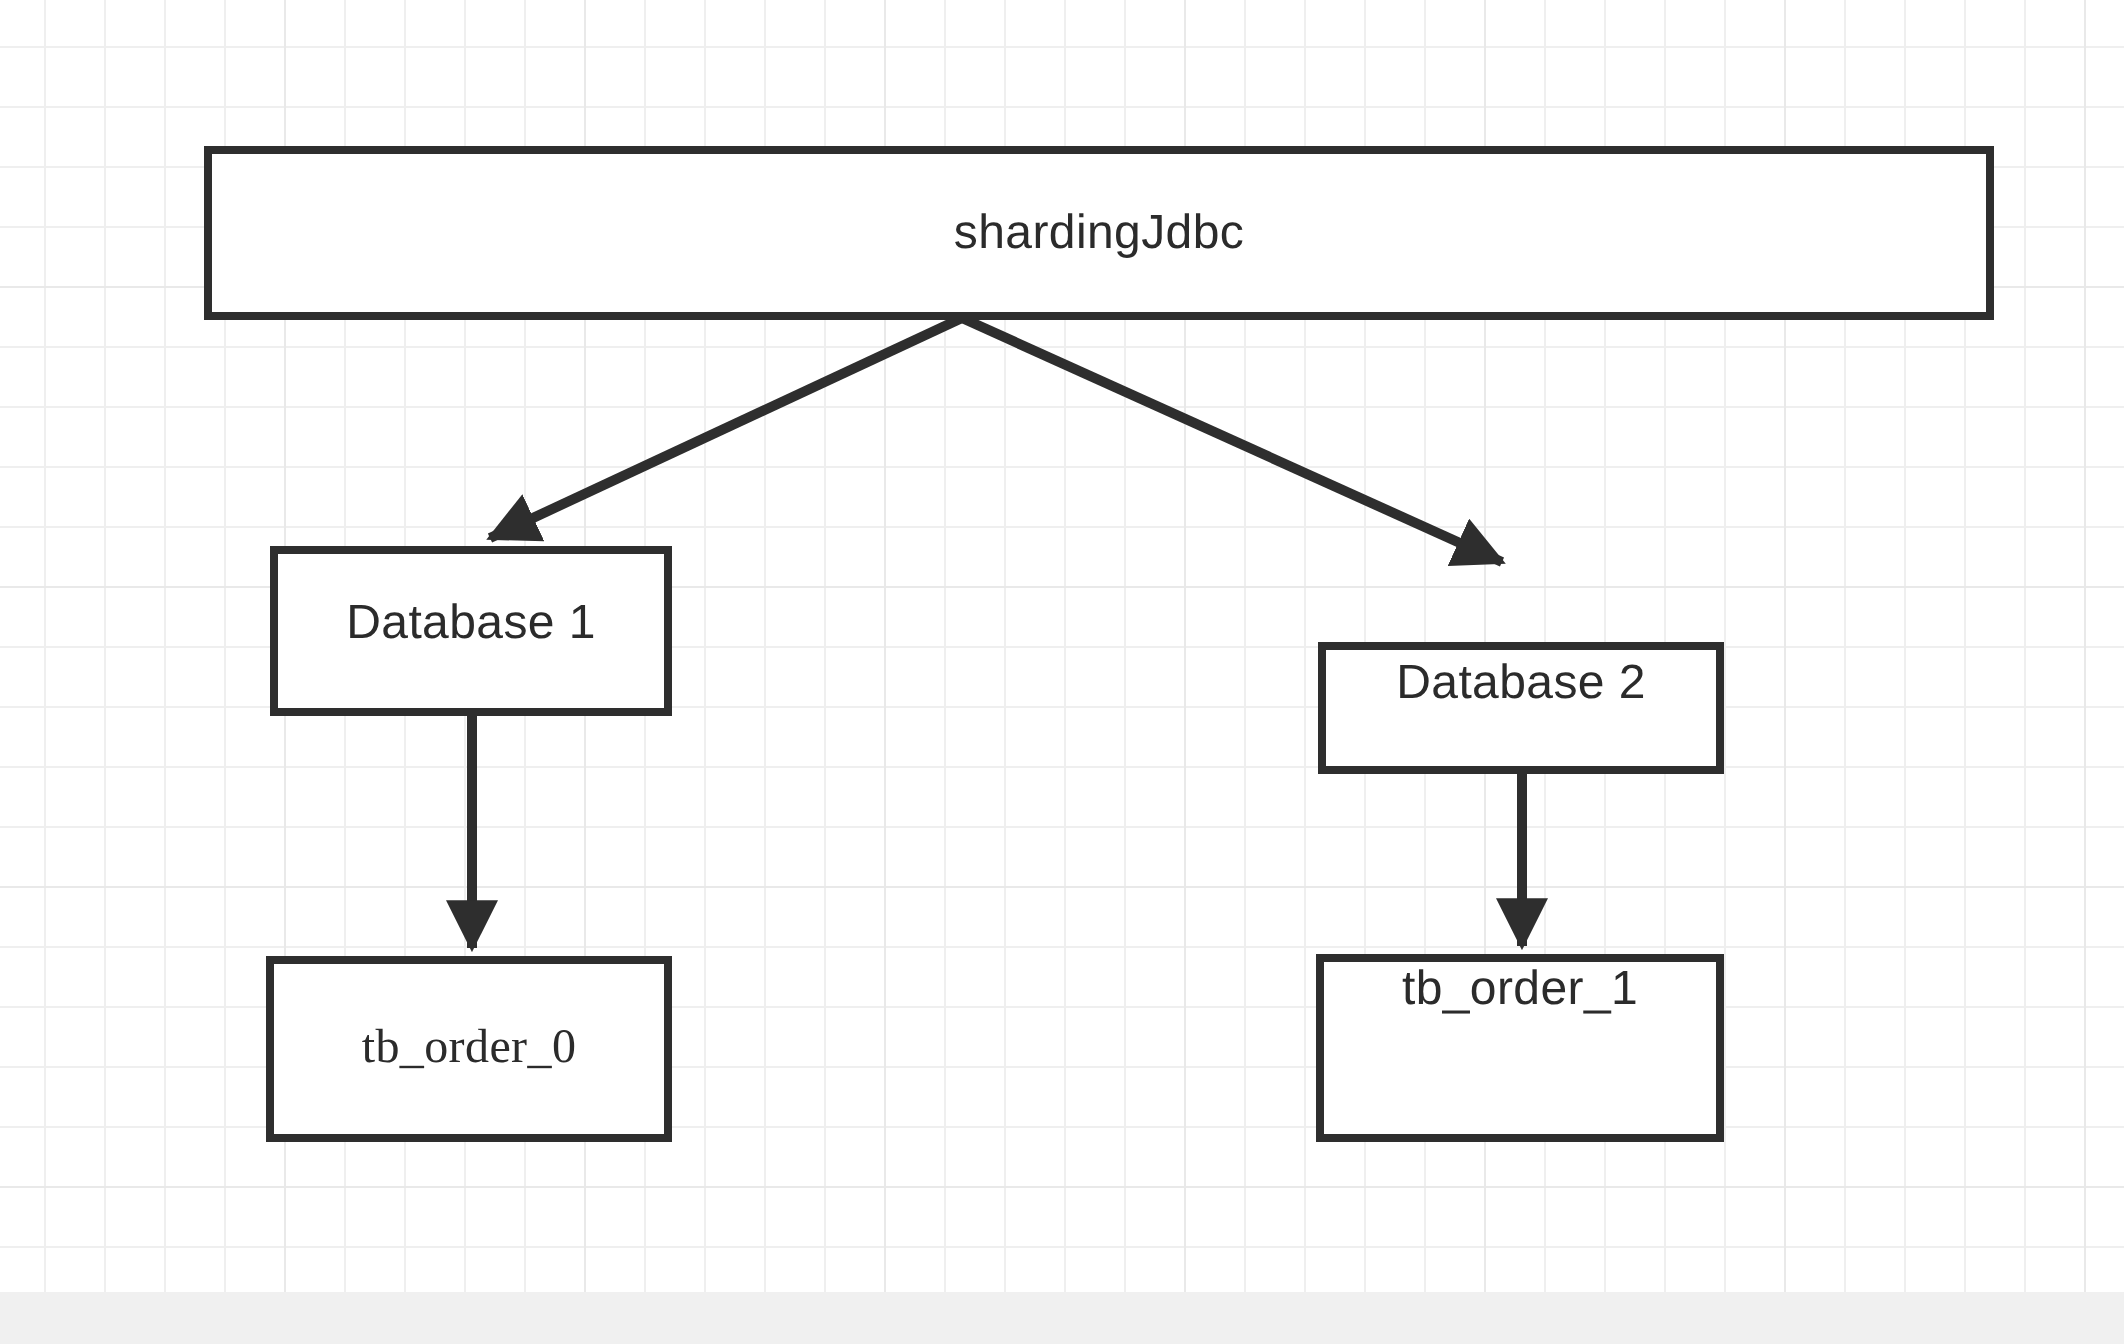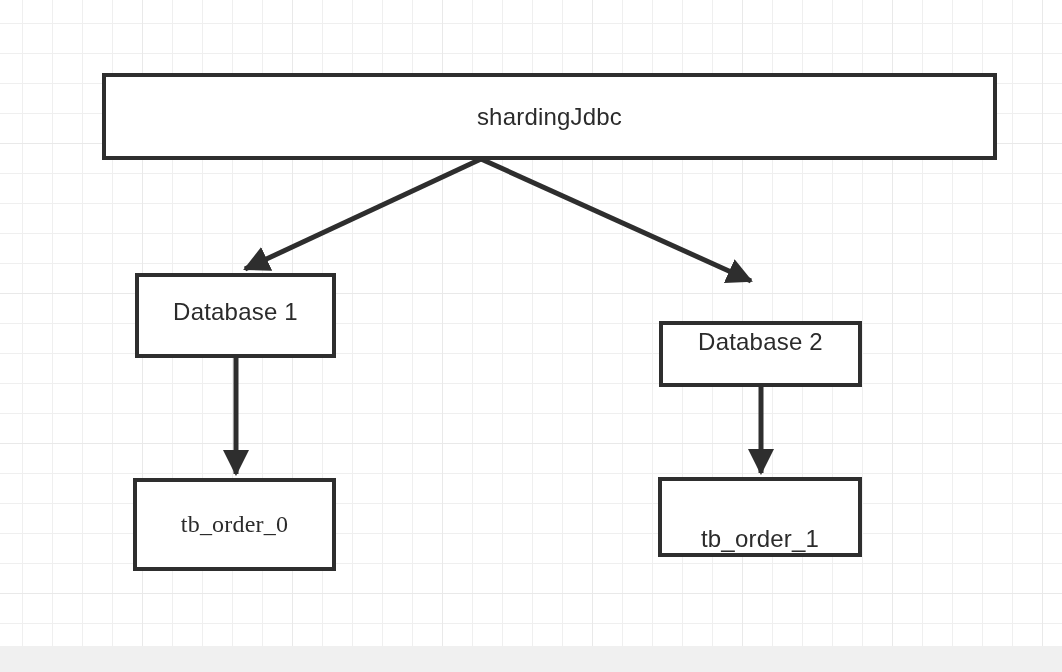--- a/index.html
+++ b/index.html
@@ -122,22 +122,22 @@
     height: 93px;
     align-items: center;
     font-size: 24px;
     font-family: Liberation Serif, serif;
   }
 
   #node-tb-order-1 {
     left: 658px;
     top: 477px;
     width: 204px;
-    height: 80px;
-    align-items: flex-end;
+    height: 94px;
+    align-items: flex-start;
     font-size: 24px;
   }
 </style>
 </head>
 <body>
 
 <div id="canvas">
 
   <div id="grid"></div>
   <div id="footer-strip"></div>

